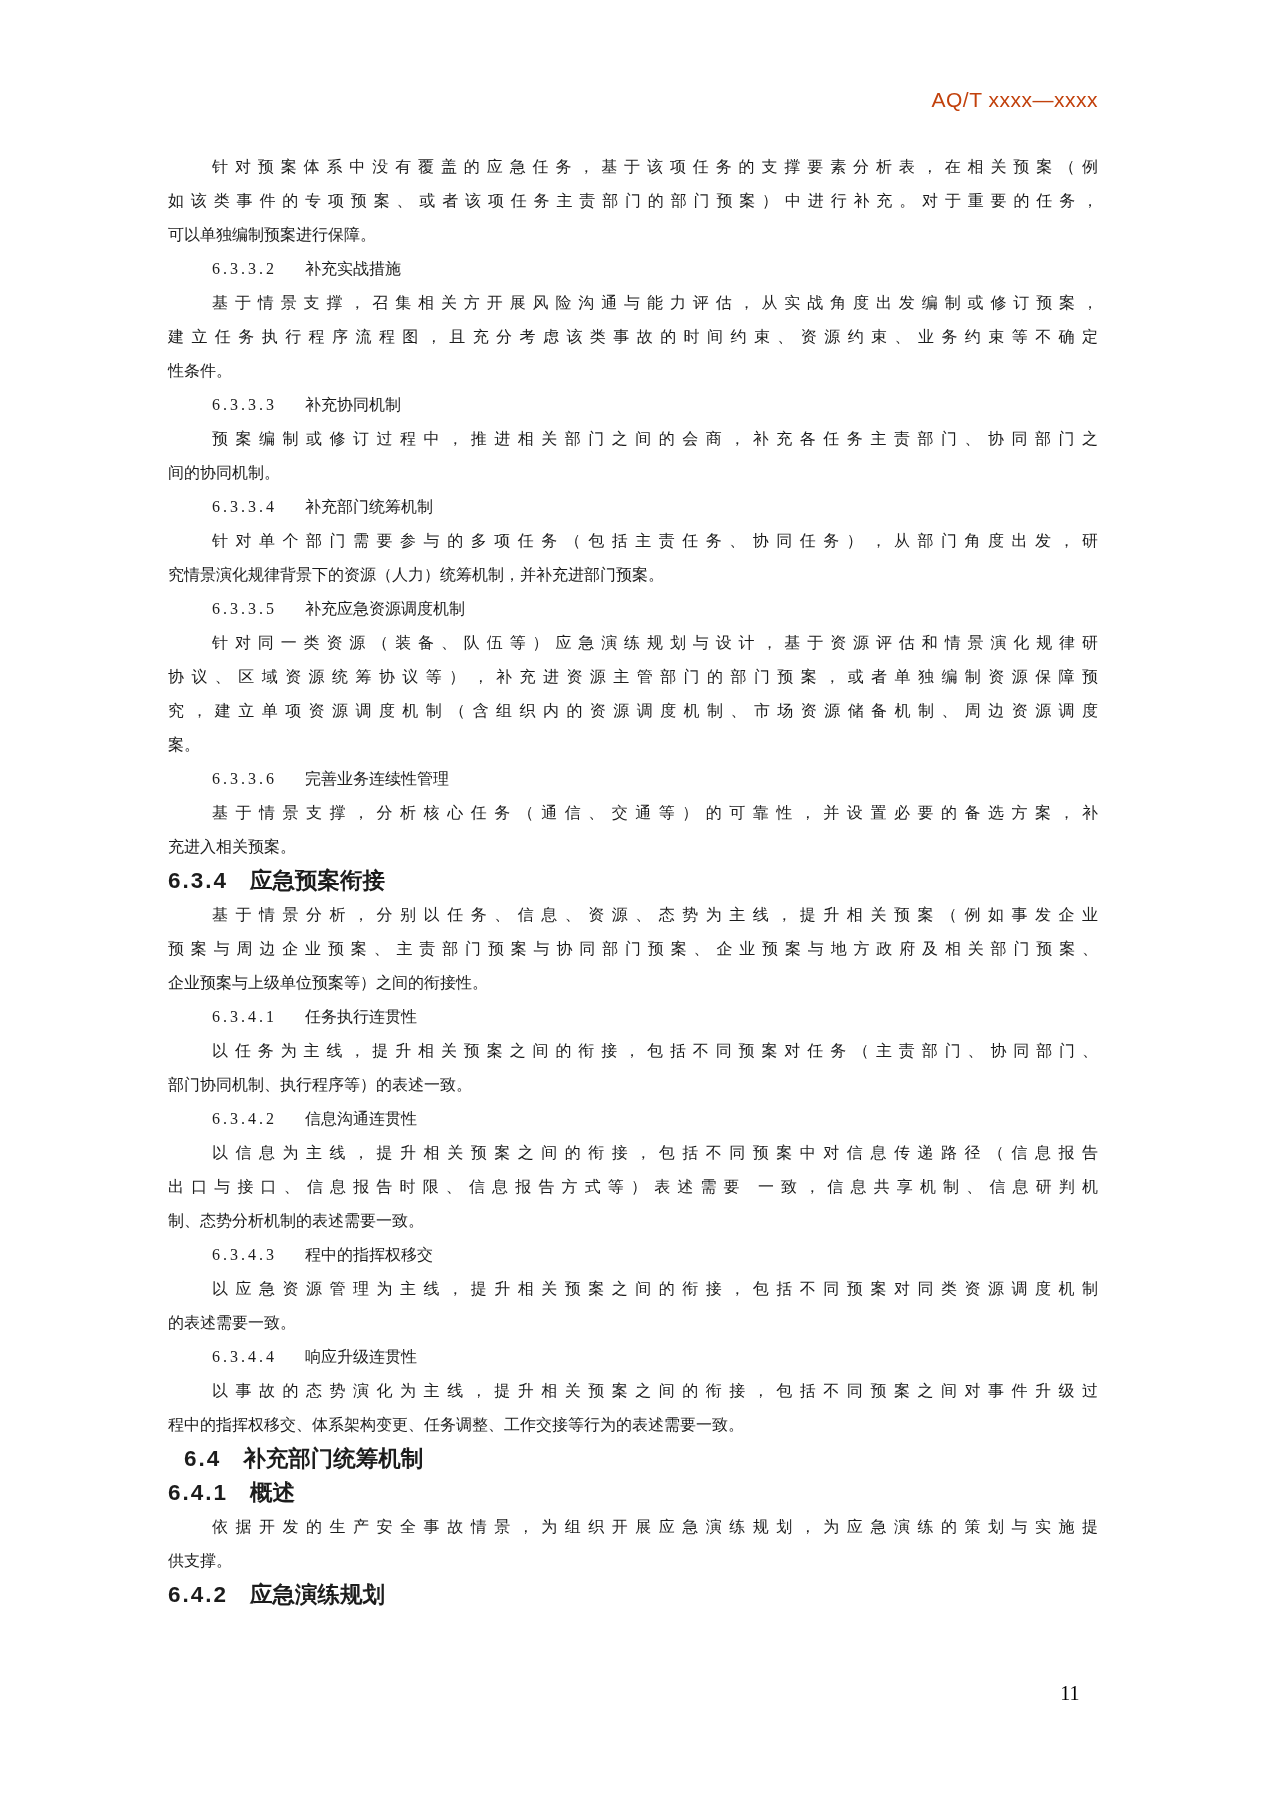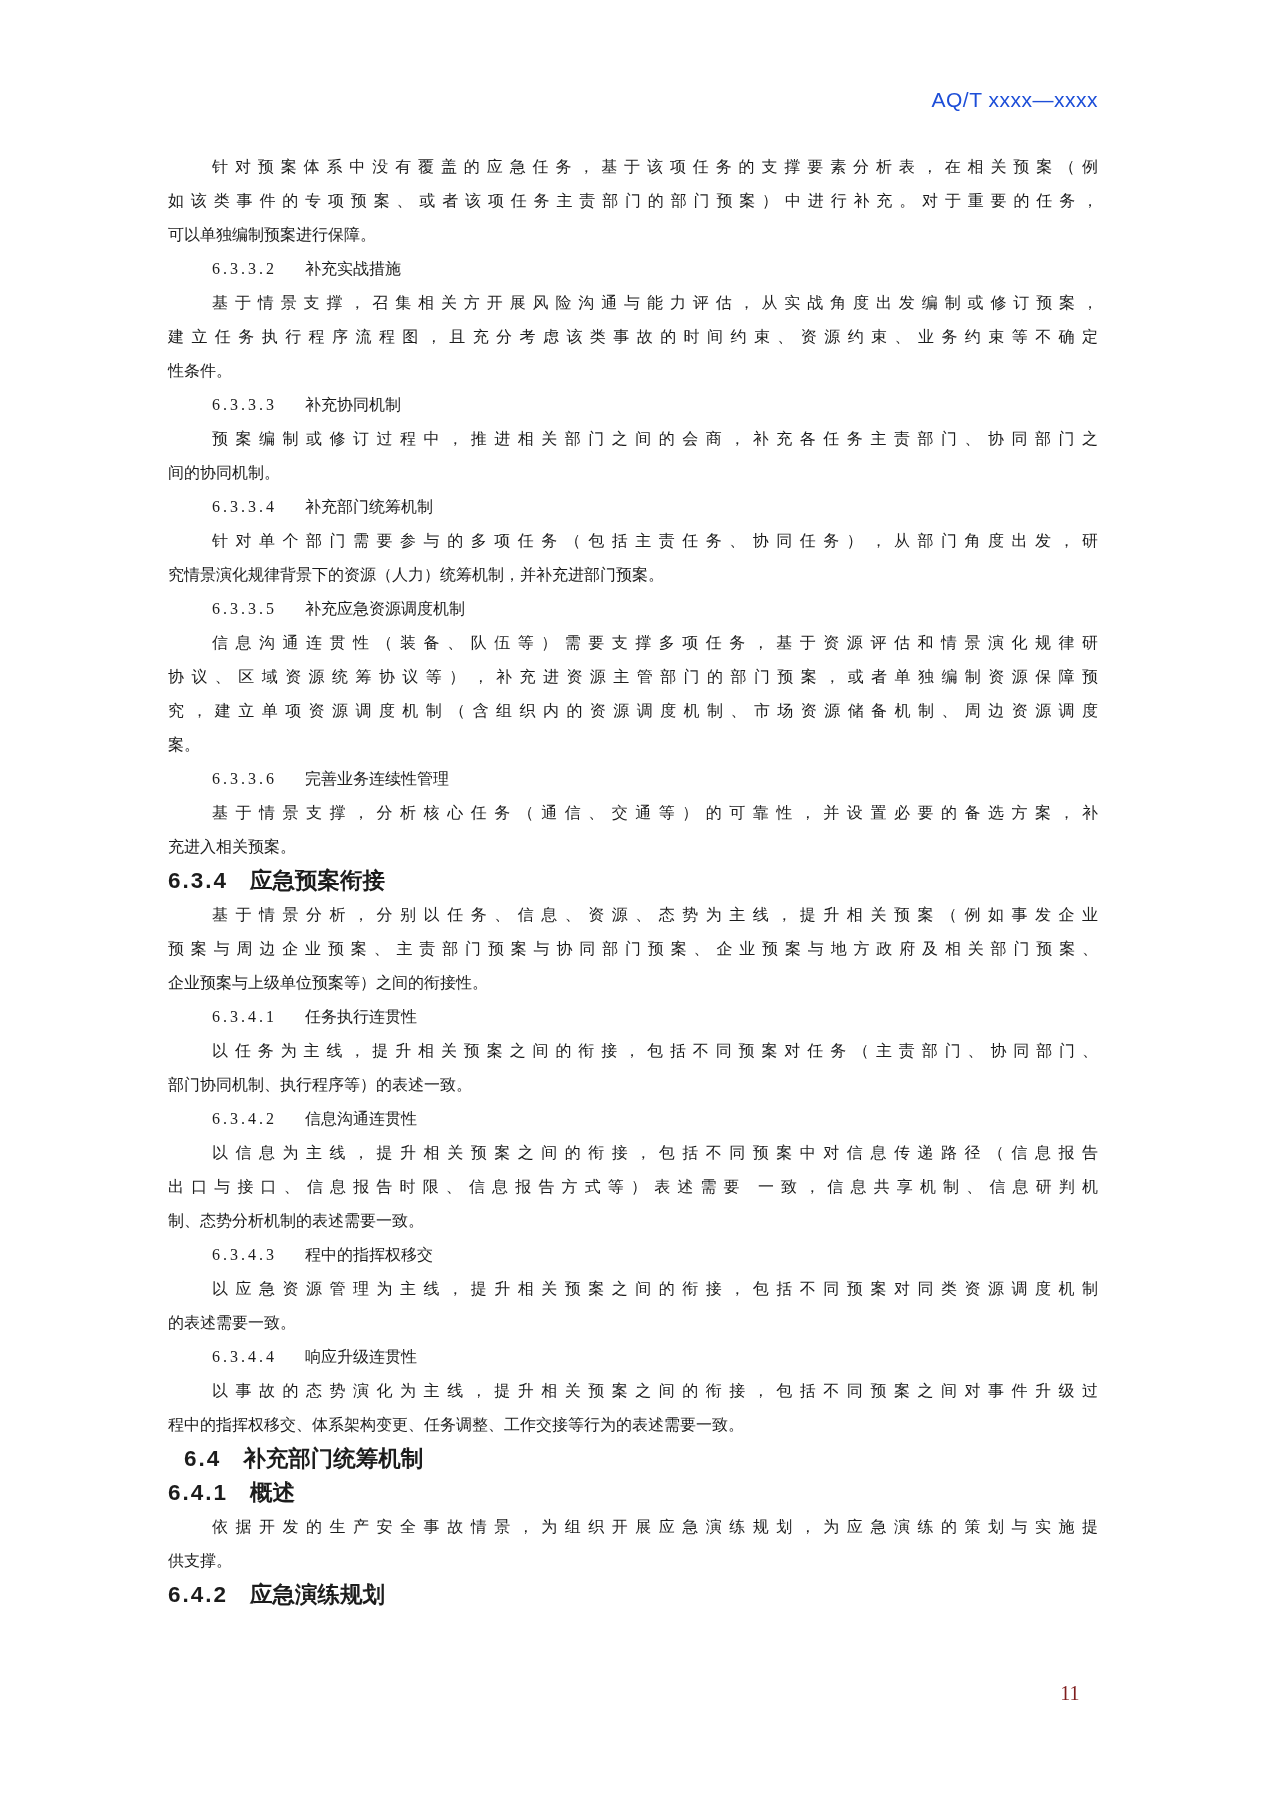--- a/index.html
+++ b/index.html
@@ -4,34 +4,34 @@
 <style>
   html,body{margin:0;padding:0;}
   body{
     width:1280px;height:1810px;position:relative;background:#ffffff;
     font-family:"Liberation Serif","DejaVu Serif",serif;color:#1c1c1c;
     overflow:hidden;
   }
   .page-header{
     position:absolute;top:88px;left:168px;width:930px;
     text-align:right;font-family:"Liberation Sans","DejaVu Sans",sans-serif;
-    font-size:21px;letter-spacing:0.5px;color:#1d4ed8;
+    font-size:21px;letter-spacing:0.5px;color:#c2410c;
   }
   .content{position:absolute;top:150px;left:168px;width:930px;}
   .ln{height:34px;line-height:34px;font-size:16px;white-space:nowrap;}
   .full{text-align:justify;text-align-last:justify;white-space:normal;}
   .ind{text-indent:44px;}
   .sub{padding-left:44px;}
   .sub .num{letter-spacing:3px;margin-right:28px;}
   .h2{font-family:"Liberation Sans","DejaVu Sans",sans-serif;font-weight:700;font-size:22.5px;}
   .h2 .num{letter-spacing:2px;margin-right:22px;}
   .h2.h2-in{padding-left:16px;}
   .page-number{
     position:absolute;top:1682px;left:1040px;width:60px;text-align:center;
-    font-size:20px;color:#7f1d1d;
+    font-size:20px;color:#000000;
   }
 </style>
 </head>
 <body>
 
 <div class="page-header">AQ/T xxxx—xxxx</div>
 
 <div class="content">
   <div class="ln full ind">针对预案体系中没有覆盖的应急任务，基于该项任务的支撑要素分析表，在相关预案（例</div>
   <div class="ln full">如该类事件的专项预案、或者该项任务主责部门的部门预案）中进行补充。对于重要的任务，</div>
@@ -40,21 +40,21 @@
   <div class="ln full ind">基于情景支撑，召集相关方开展风险沟通与能力评估，从实战角度出发编制或修订预案，</div>
   <div class="ln full">建立任务执行程序流程图，且充分考虑该类事故的时间约束、资源约束、业务约束等不确定</div>
   <div class="ln">性条件。</div>
   <div class="ln sub"><span class="num">6.3.3.3</span><span class="lbl">补充协同机制</span></div>
   <div class="ln full ind">预案编制或修订过程中，推进相关部门之间的会商，补充各任务主责部门、协同部门之</div>
   <div class="ln">间的协同机制。</div>
   <div class="ln sub"><span class="num">6.3.3.4</span><span class="lbl">补充部门统筹机制</span></div>
   <div class="ln full ind">针对单个部门需要参与的多项任务（包括主责任务、协同任务），从部门角度出发，研</div>
   <div class="ln">究情景演化规律背景下的资源（人力）统筹机制，并补充进部门预案。</div>
   <div class="ln sub"><span class="num">6.3.3.5</span><span class="lbl">补充应急资源调度机制</span></div>
-  <div class="ln full ind">信息沟通连贯性（装备、队伍等）需要支撑多项任务，基于资源评估和情景演化规律研</div>
+  <div class="ln full ind">针对同一类资源（装备、队伍等）应急演练规划与设计，基于资源评估和情景演化规律研</div>
   <div class="ln full">协议、区域资源统筹协议等），补充进资源主管部门的部门预案，或者单独编制资源保障预</div>
   <div class="ln full">究，建立单项资源调度机制（含组织内的资源调度机制、市场资源储备机制、周边资源调度</div>
   <div class="ln">案。</div>
   <div class="ln sub"><span class="num">6.3.3.6</span><span class="lbl">完善业务连续性管理</span></div>
   <div class="ln full ind">基于情景支撑，分析核心任务（通信、交通等）的可靠性，并设置必要的备选方案，补</div>
   <div class="ln">充进入相关预案。</div>
   <div class="ln h2"><span class="num">6.3.4</span><span class="lbl">应急预案衔接</span></div>
   <div class="ln full ind">基于情景分析，分别以任务、信息、资源、态势为主线，提升相关预案（例如事发企业</div>
   <div class="ln full">预案与周边企业预案、主责部门预案与协同部门预案、企业预案与地方政府及相关部门预案、</div>
   <div class="ln">企业预案与上级单位预案等）之间的衔接性。</div>

